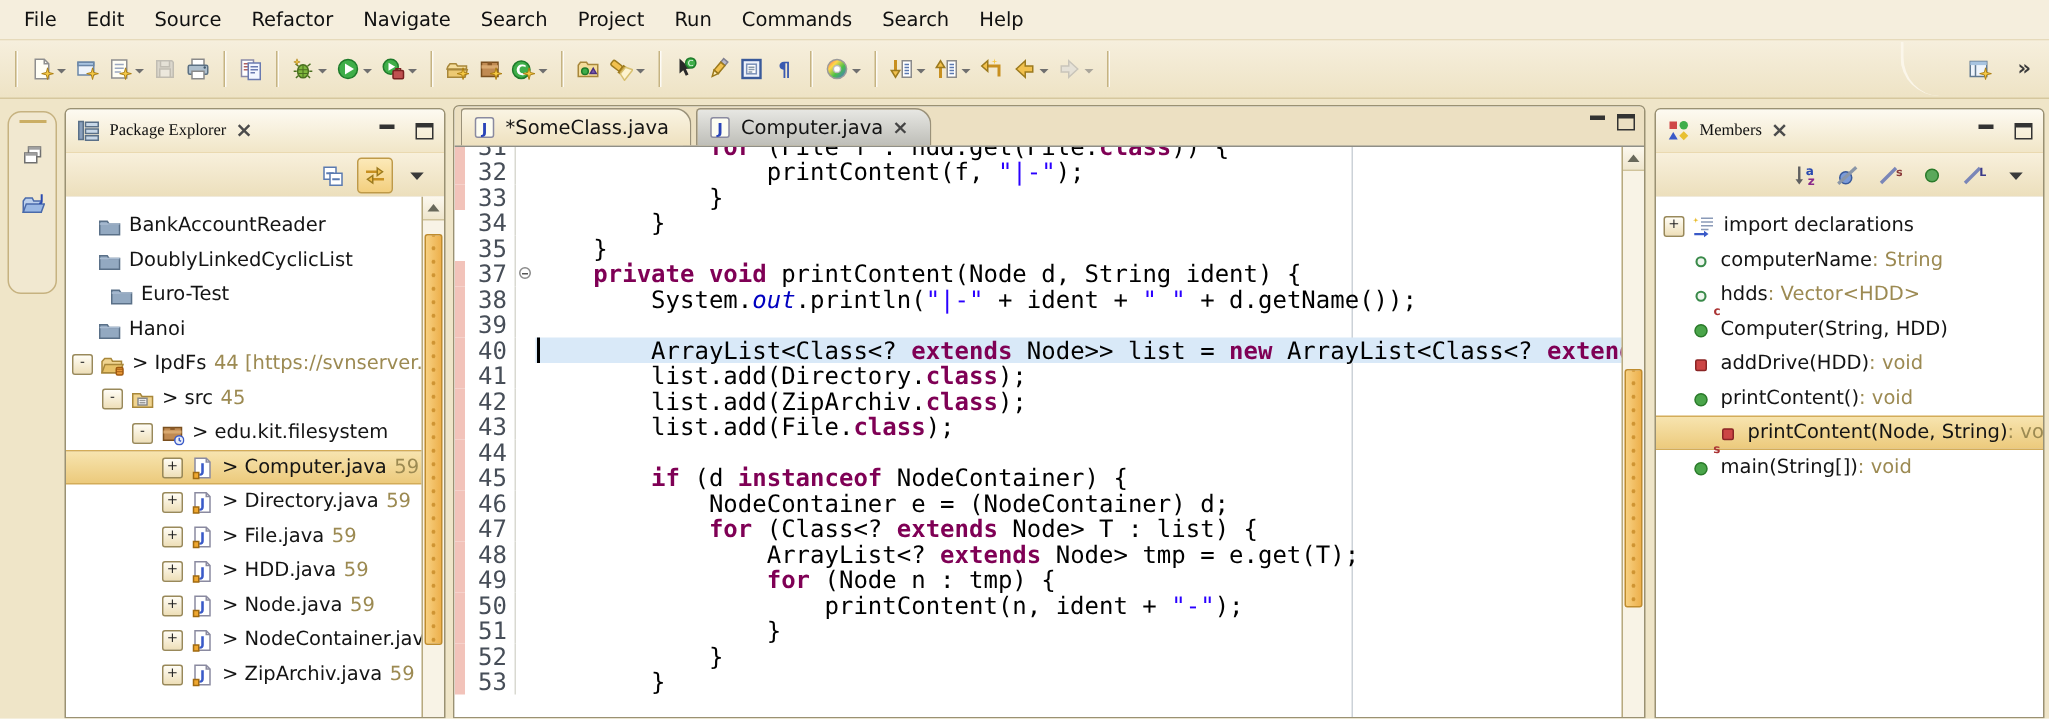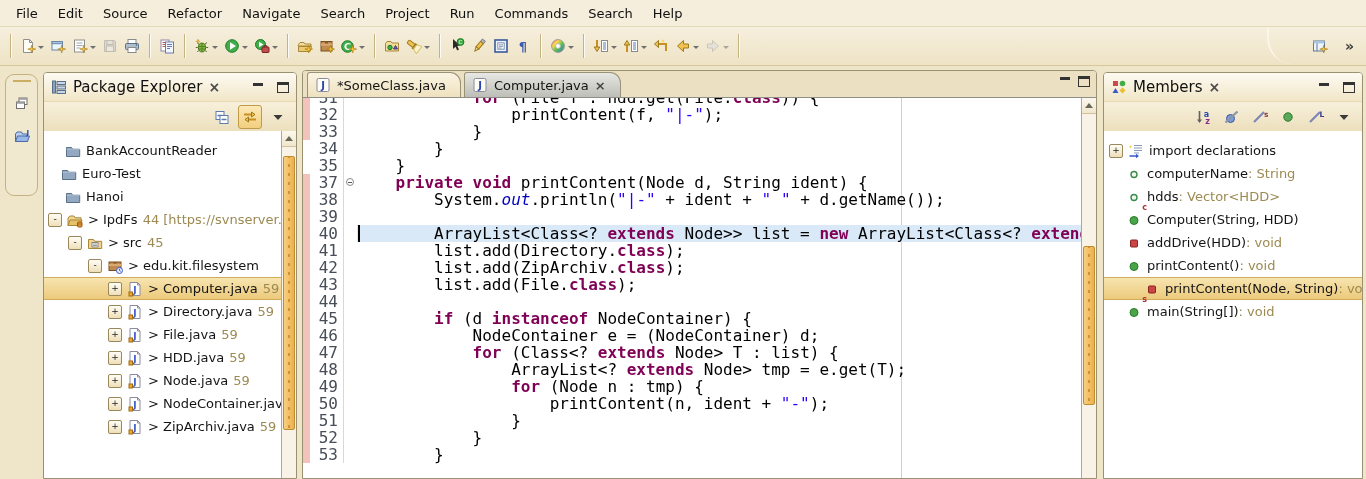--- a/index.html
+++ b/index.html
@@ -20,21 +20,21 @@
   
   .fastview{position:absolute;left:5px;top:74px;width:33px;height:122px;border:1px solid #c6b280;border-radius:9px;background:#f1e8d0;display:flex;flex-direction:column;align-items:center;padding-top:5px;gap:9px;box-sizing:border-box;}
   .fv-handle{width:18px;border-top:2px solid #cbae64;}
   .fv-btn{width:24px;height:24px;display:flex;align-items:center;justify-content:center;}
   
   .panel{position:absolute;background:#fff;border:1px solid #9a9173;border-radius:4px 4px 0 0;overflow:hidden;box-sizing:border-box;}
   .explorer{left:43px;top:72px;width:254px;height:407px;}
   .editorp{left:302px;top:70px;width:795px;height:409px;}
   .members{left:1103px;top:72px;width:260px;height:407px;}
   .phead{display:flex;align-items:center;height:28px;background:linear-gradient(#fdfaf1,#f1e6c8);padding:0 7px;gap:6px;border-bottom:1px solid #ead9b0;}
-  .ptitle{font-size:15px;color:#101010;white-space:nowrap;}
+  .ptitle{font-size:11px;color:#101010;white-space:nowrap;font-family:Liberation Serif, serif;}
   .pclose{font-size:14px;font-weight:bold;color:#4c4c4c;line-height:1;}
   .pclose::before{content:"×";}
   .spacer{flex:1;}
   .wmin,.wmax{width:12px;height:11px;position:relative;margin-left:7px;flex:none;}
   .wmin::after{content:"";position:absolute;left:1px;right:1px;top:1px;border-top:3px solid #333;}
   .wmax::after{content:"";position:absolute;left:0;right:0;top:0;bottom:0;border:1px solid #333;border-top-width:3px;}
   .ptools{display:flex;justify-content:flex-end;align-items:center;height:29px;background:linear-gradient(#f8f0dc,#ecdfbc);padding:0 6px;gap:4px;border-bottom:1px solid #cbbc92;}
   .vbtn{width:22px;height:22px;display:flex;align-items:center;justify-content:center;border:1px solid transparent;border-radius:3px;}
   .vbtn.pressed{background:linear-gradient(#fce9b8,#f3cf7e);border-color:#bf9a48;}
   
@@ -371,21 +371,29 @@
     <div class="tree">
       <div class="rows" id="explorerRows">
           <div class="trow" style="padding-left: 4px;">
             <span class="tspacer"></span>
             <span class="ticon"><svg width="16" height="16" viewBox="0 0 16 16">
                 <path d="M1.5 4.5h5l1.2 1.8h7v7.2H1.5z" fill="#93a9c1" stroke="#5a7088"></path>
                 <path d="M1.5 6.3h13.2" stroke="#aabdd2"></path>
               </svg></span>
             <span class="tlabel">BankAccountReader</span>
           </div>
-          <div class="trow" style="padding-left: 0;">
+          <div class="trow" style="padding-left: 4px;">
+            <span class="tspacer"></span>
+            <span class="ticon"><svg width="16" height="16" viewBox="0 0 16 16">
+                <path d="M1.5 4.5h5l1.2 1.8h7v7.2H1.5z" fill="#93a9c1" stroke="#5a7088"></path>
+                <path d="M1.5 6.3h13.2" stroke="#aabdd2"></path>
+              </svg></span>
+            <span class="tlabel">DoublyLinkedCyclicList</span>
+          </div>
+          <div class="trow" style="padding-left: 12px;">
             <span class="tspacer"></span>
             <span class="ticon"><svg width="16" height="16" viewBox="0 0 16 16">
                 <path d="M1.5 4.5h5l1.2 1.8h7v7.2H1.5z" fill="#93a9c1" stroke="#5a7088"></path>
                 <path d="M1.5 6.3h13.2" stroke="#aabdd2"></path>
               </svg></span>
             <span class="tlabel">Euro-Test</span>
           </div>
           <div class="trow" style="padding-left: 4px;">
             <span class="tspacer"></span>
             <span class="ticon"><svg width="16" height="16" viewBox="0 0 16 16">

